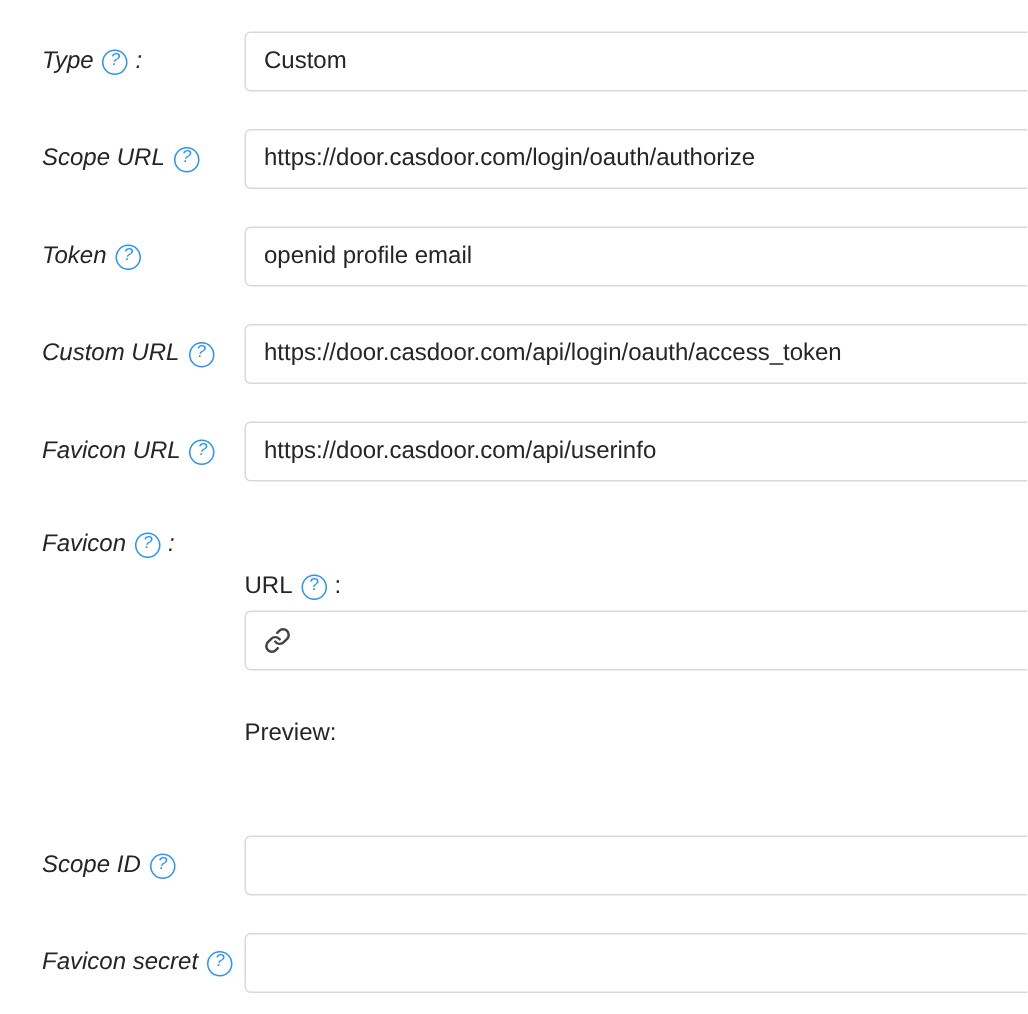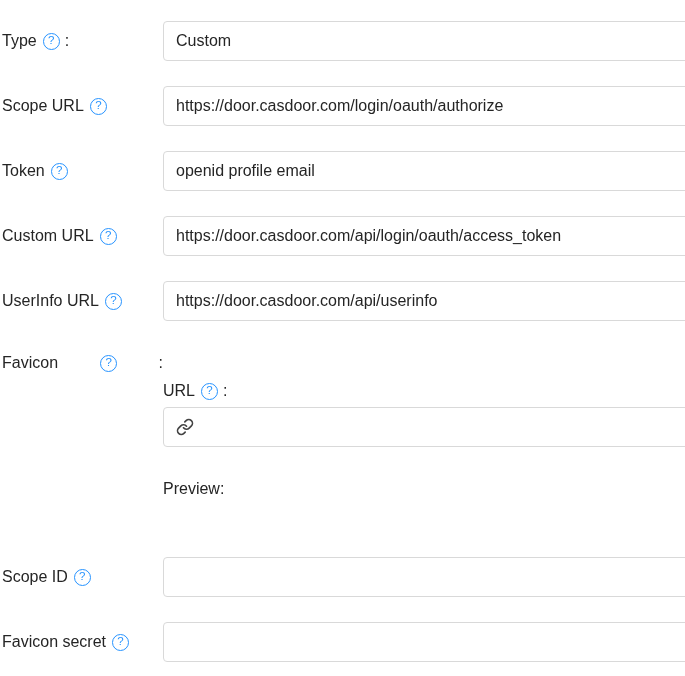--- a/index.html
+++ b/index.html
@@ -22,26 +22,27 @@
   }
   .form-row {
     display: flex;
     align-items: center;
     height: 40px;
     margin-bottom: 25px;
   }
   .label-col {
     flex: 0 0 163px;
     box-sizing: border-box;
-    padding-left: 2px;
+    padding-left: 28px;
     display: flex;
     align-items: center;
     font-size: 16px;
     color: #252525;
     white-space: nowrap;
+    font-style: italic;
   }
   .label-text { display: inline-block; }
   .help-icon {
     width: 17px;
     height: 17px;
     margin-left: 6px;
     border: 1px solid #2693ff;
     border-radius: 50%;
     color: #2693ff;
     font-size: 11.5px;
@@ -66,21 +67,21 @@
     color: #252525;
     font-family: inherit;
     outline: none;
     background: #ffffff;
   }
   
   .favicon-row {
     align-items: flex-start;
     height: auto;
   }
-  .favicon-row .label-col { padding-top: 8px; justify-content: space-between; }
+  .favicon-row .label-col { padding-top: 8px; }
   .sub-label {
     margin-top: 33px;
     height: 24px;
     line-height: 24px;
     display: flex;
     align-items: center;
     font-size: 16px;
     color: #252525;
   }
   .input-affix {
@@ -166,21 +167,21 @@
         <span class="help-icon">?</span>
         <span class="colon"></span>
       </div>
       <div class="control-col">
         <input class="text-input" type="text" value="https://door.casdoor.com/api/login/oauth/access_token" style="">
       </div>
     </div>
 
     <div class="form-row">
       <div class="label-col">
-        <span class="label-text">UserInfo URL</span>
+        <span class="label-text">Favicon URL</span>
         <span class="help-icon">?</span>
         <span class="colon"></span>
       </div>
       <div class="control-col">
         <input class="text-input" type="text" value="https://door.casdoor.com/api/userinfo" style="">
       </div>
     </div>
 
     <div class="form-row favicon-row">
       <div class="label-col">

